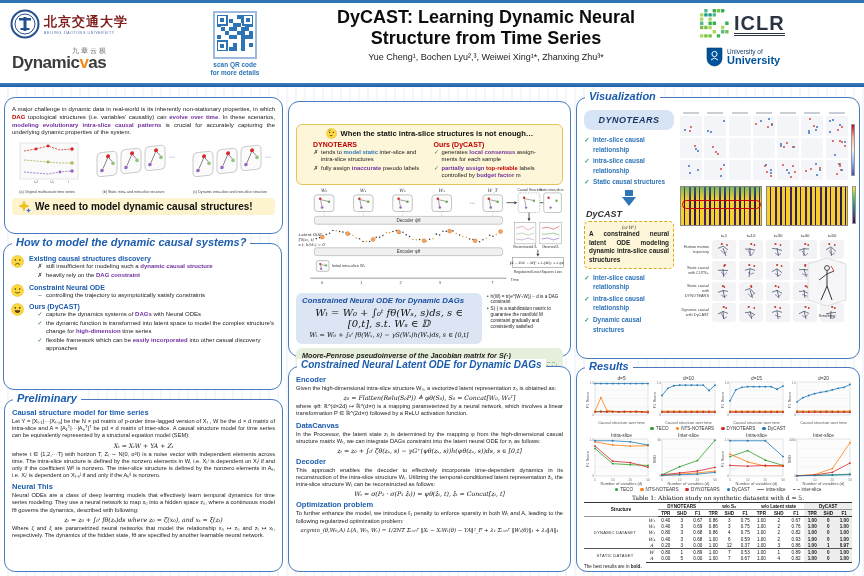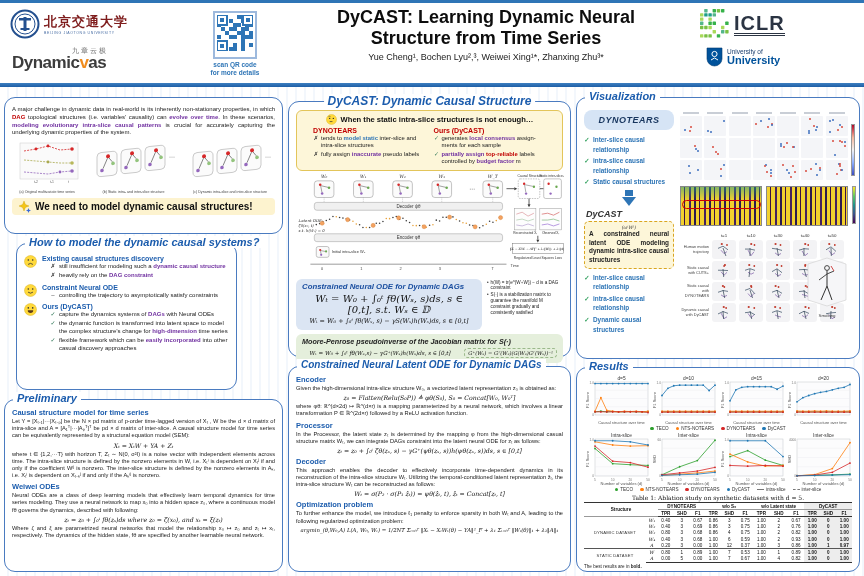--- a/index.html
+++ b/index.html
@@ -44,21 +44,21 @@
   .figrow{display:flex;justify-content:space-between;align-items:flex-end;margin:4px 2px}
   .fig{text-align:center}
   .figcap{font-size:3.6px;color:#444;margin-top:1px}
   .callout{display:flex;align-items:center;gap:4px;background:#fdf3cf;border-radius:4px;padding:2px 6px;margin-top:3px}
   .callout-t{font-size:10px;font-weight:bold;color:#101010}
   .blockrow{display:flex;gap:5px;margin:3px 0}
   .bhead{font-size:7px;font-weight:bold;color:#1b5cad;margin-top:2px}
   .bullet{display:flex;gap:3px;font-size:6px;line-height:1.3;margin:1px 0 1px 8px}
   .mk{flex:0 0 6px;text-align:center;color:#333}
   .mk.ok{color:#24704e}
-  .ycall{background:#fdf6d9;border:1px solid #e3c55a;border-radius:6px;padding:3px 16px;margin-top:0}
+  .ycall{background:#fdf6d9;border:1px solid #e3c55a;border-radius:6px;padding:3px 16px;margin-top:14px}
   .ycall-head{display:flex;justify-content:center;align-items:center;gap:4px;font-size:7.6px;font-weight:bold;color:#101010}
   .ycols{display:flex;gap:8px;margin-top:2px}
   .ycol{flex:1}
   .rhead{font-size:7px;font-weight:bold;color:#c00000}
   .ybul{display:flex;gap:2px;font-size:5.9px;line-height:1.25;margin:1px 0}
   .bluebox{background:#dbe5f3;border-radius:6px;padding:3px 6px}
   .bluebox .bb-t{font-size:7.8px;font-weight:bold;font-style:italic;color:#1b4fa0}
   .greenbox{background:#e5efdc;border-radius:6px;padding:3px 6px;margin-top:4px}
   .greenbox .gb-t{font-size:7.2px;font-weight:bold;font-style:italic;color:#222}
   .noterow{font-size:4.6px;line-height:1.3;color:#222}
@@ -317,21 +317,21 @@
     </div>
     <div class="callout">
       <svg width="13" height="13" viewBox="0 0 13 13">
         <path d="M6 1 l1.4 3.6 L11 6 l-3.6 1.4 L6 11 l-1.4 -3.6 L1 6 l3.6 -1.4 Z" fill="#f5c518" stroke="#caa10e" stroke-width=".4"></path>
         <path d="M10.5 8 l.7 1.8 1.8 .7 -1.8 .7 -.7 1.8 -.7 -1.8 -1.8 -.7 1.8 -.7 Z" fill="#3b6bd6"></path>
       </svg>
       <span class="callout-t">We need to model dynamic causal structures!</span>
     </div>
   </div>
 
-  <div class="box" style="left:16px;top:243px;width:221px;height:147px">
+  <div class="box" style="left:3px;top:243px;width:279px;height:147px">
     <div class="btitle">How to model the dynamic causal systems?</div>
     <div class="blockrow">
       <svg width="13" height="13" viewBox="0 0 16 16">
           <circle cx="8" cy="8" r="7.4" fill="#ffd93b" stroke="#d8b32a" stroke-width=".6"></circle>
           <circle cx="5.3" cy="6.2" r="1" fill="#333"></circle>
           <circle cx="10.7" cy="6.2" r="1" fill="#333"></circle>
           <path d="M5 11.6 Q8 9 11 11.6" stroke="#333" stroke-width="1" fill="none"></path>
         </svg>
       <div style="flex:1">
         <div class="bhead" style="margin-top:0">Existing causal structures discovery</div>
@@ -384,28 +384,27 @@
       </div>
     </div>
   </div>
 
   <div class="box" style="left:4px;top:399px;width:279px;height:173px">
     <div class="btitle">Preliminary</div>
     <div class="sub" style="margin-top:0">Causal structure model for time series</div>
     <div class="p sm">Let Y = [Xₜ₋₁|⋯|Xₜ₋ₚ] be the N × pd matrix of p-order time-lagged version of Xₜ , W be the d × d matrix of intra-slice and A = [A₁ᵀ|⋯|Aₚᵀ]ᵀ be pd × d matrix of inter-slice. A causal structure model for time series can be equivalently represented by a structural equation model (SEM):</div>
     <div class="eq">Xₜ = XₜW + YA + Zₜ</div>
     <div class="p sm">where t ∈ {1,2,⋯T} with horizon T, Zₜ ∼ N(0, σ²I) is a noise vector with independent elements across time. The intra-slice structure is defined by the nonzero elements in W, i.e. Xₜⁱ is dependent on Xₜʲ if and only if the coefficient Wⁱʲ is nonzero. The inter-slice structure is defined by the nonzero elements in Aₖ, i.e. Xₜⁱ is dependent on Xₜ₋ₖʲ if and only if the Aₖⁱʲ is nonzero.</div>
-    <div class="sub">Weiwei ODEs</div>
+    <div class="sub">Neural This</div>
     <div class="p sm">Neural ODEs are a class of deep learning models that effectively learn temporal dynamics for time series modeling. They use  a neural network to map x₀ into a hidden space z₀, where a continuous model fθ governs the dynamics, described with following:</div>
     <div class="eq">zₜ = z₀ + ∫₀ᵗ fθ(zₛ)ds   where   z₀ = ζ(x₀), and   xₜ = ξ(zₜ)</div>
     <div class="p sm">Where ζ and ξ are parametrized neural networks that model the relationship x₀ ↦ z₀ and zₜ ↦ xₜ, respectively. The dynamics of the hidden state, fθ are specified by another learnable neural network.</div>
   </div>
 
   <div class="box" style="left:288px;top:101px;width:283px;height:256px">
-    <div class="btitle center">DyCAST: Dynamic Causal Structure</div>
     <div class="ycall">
       <div class="ycall-head">
         <svg width="11" height="11" viewBox="0 0 16 16">
             <circle cx="8" cy="8" r="7.4" fill="#ffd93b" stroke="#d8b32a" stroke-width=".6"></circle>
             <circle cx="5.3" cy="6.4" r="1" fill="#333"></circle>
             <circle cx="10.7" cy="6.4" r="1" fill="#333"></circle>
             <path d="M5.4 11 h4" stroke="#333" stroke-width="1"></path>
             <path d="M3.6 3.8 q1.6 -1 3 0" stroke="#333" stroke-width=".8" fill="none"></path>
           </svg>
         <span>When the static intra-slice structures is not enough…</span>
@@ -627,21 +626,21 @@
       </div>
     </div>
   </div>
 
   <div class="box" style="left:288px;top:366px;width:283px;height:206px">
     <div class="btitle big">Constrained Neural Latent ODE for Dynamic DAGs</div>
     <div class="sub" style="margin-top:0">Encoder</div>
     <div class="p sm">Given the high-dimensional intra-slice structure W₀, a vectorized  latent representation z₀ is obtained as:</div>
     <div class="eq">z₀ = Flatten(Relu(S₀P)) ≜ φθ(S₀),      S₀ = Concat[W₀, W₀ᵀ]</div>
     <div class="p sm">where φθ: ℝ^(d×2d) ↦ ℝ^(d×r) is a mapping parameterized by a neural network, which involves a linear transformation P ∈ ℝ^(2d×r) followed by a ReLU activation function.</div>
-    <div class="sub">Processor</div>
+    <div class="sub">DataCanvas</div>
     <div class="p sm">In the Processor, the latent state zₜ is determined by the mapping φ from the high-dimensional casual structure matrix Wₜ, we can integrate DAGs constraint into the latent neural ODE for zₜ as follows:</div>
     <div class="eq">zₜ = z₀ + ∫₀ᵗ ζθ(zₛ, s) − γG⁺(ψθ(zₛ, s))h(ψθ(zₛ, s))ds, s ∈ [0,t]</div>
     <div class="sub">Decoder</div>
     <div class="p sm">This approach enables the decoder to effectively incorporate time-dependent dynamics in its reconstruction of the intra-slice structure Wₜ. Utilizing the temporal-conditioned latent representation ẑₜ, the intra-slice structure Wₜ can be reconstructed as follows:</div>
     <div class="eq">Wₜ = σ(P₂ · σ(P₁ ẑₜ)) = ψθ(ẑₜ, t),      ẑₜ = Concat[zₜ, t]</div>
     <div class="sub">Optimization problem</div>
     <div class="p sm">To further enhance the model, we introduce ℓ₁ penalty to enforce sparsity in both Wₜ and A, leading to the following regularized optimization problem:</div>
     <div class="eq" style="font-size:5.4px">argmin_(θ,W₀,A) L(A, W₀, Wₜ) = 1/2NT Σₜ₌₀ᵀ ‖Xₜ − XₜWₜ(θ) − YA‖²_F + λ₁ Σₜ₌₀ᵀ ‖Wₜ(θ)‖₁ + λ₂‖A‖₁</div>
   </div>
 

